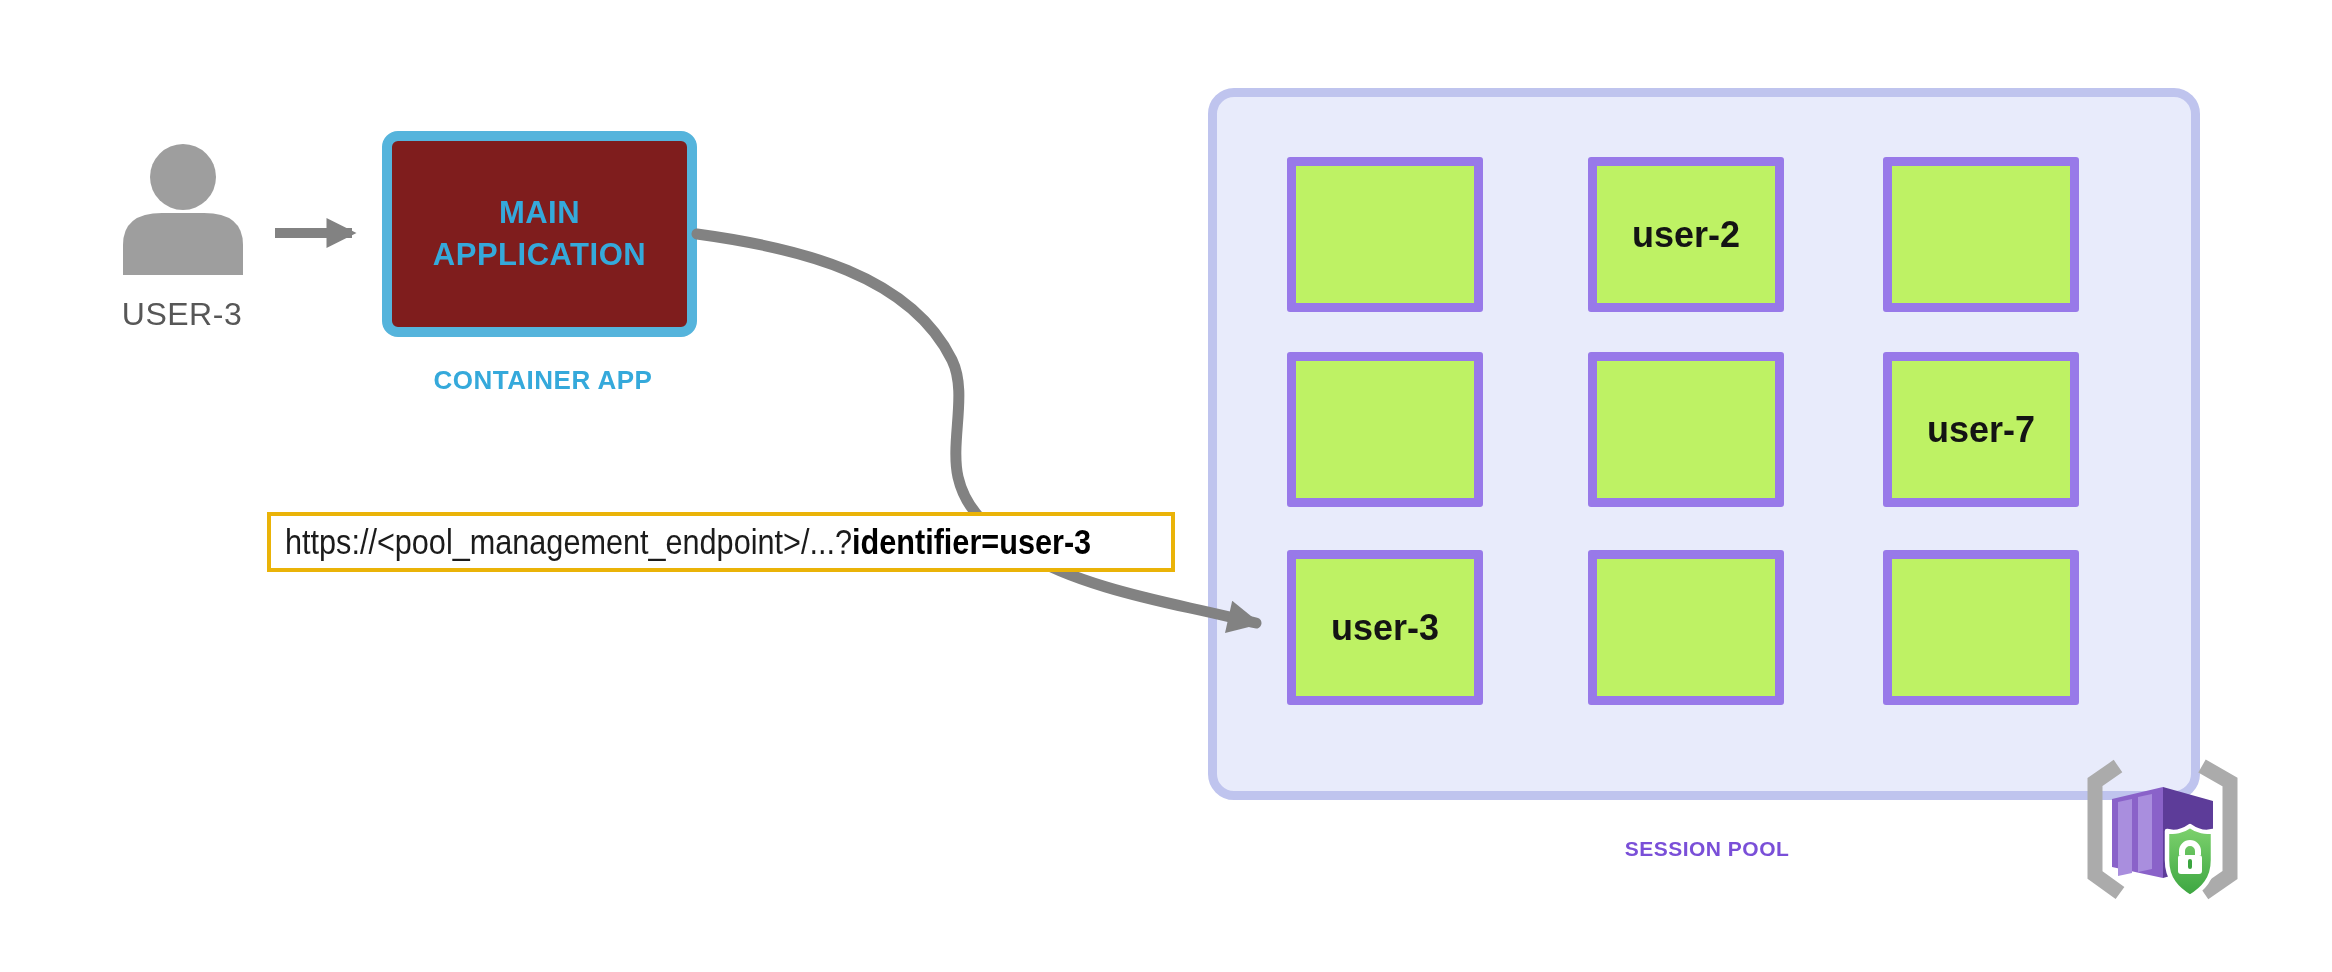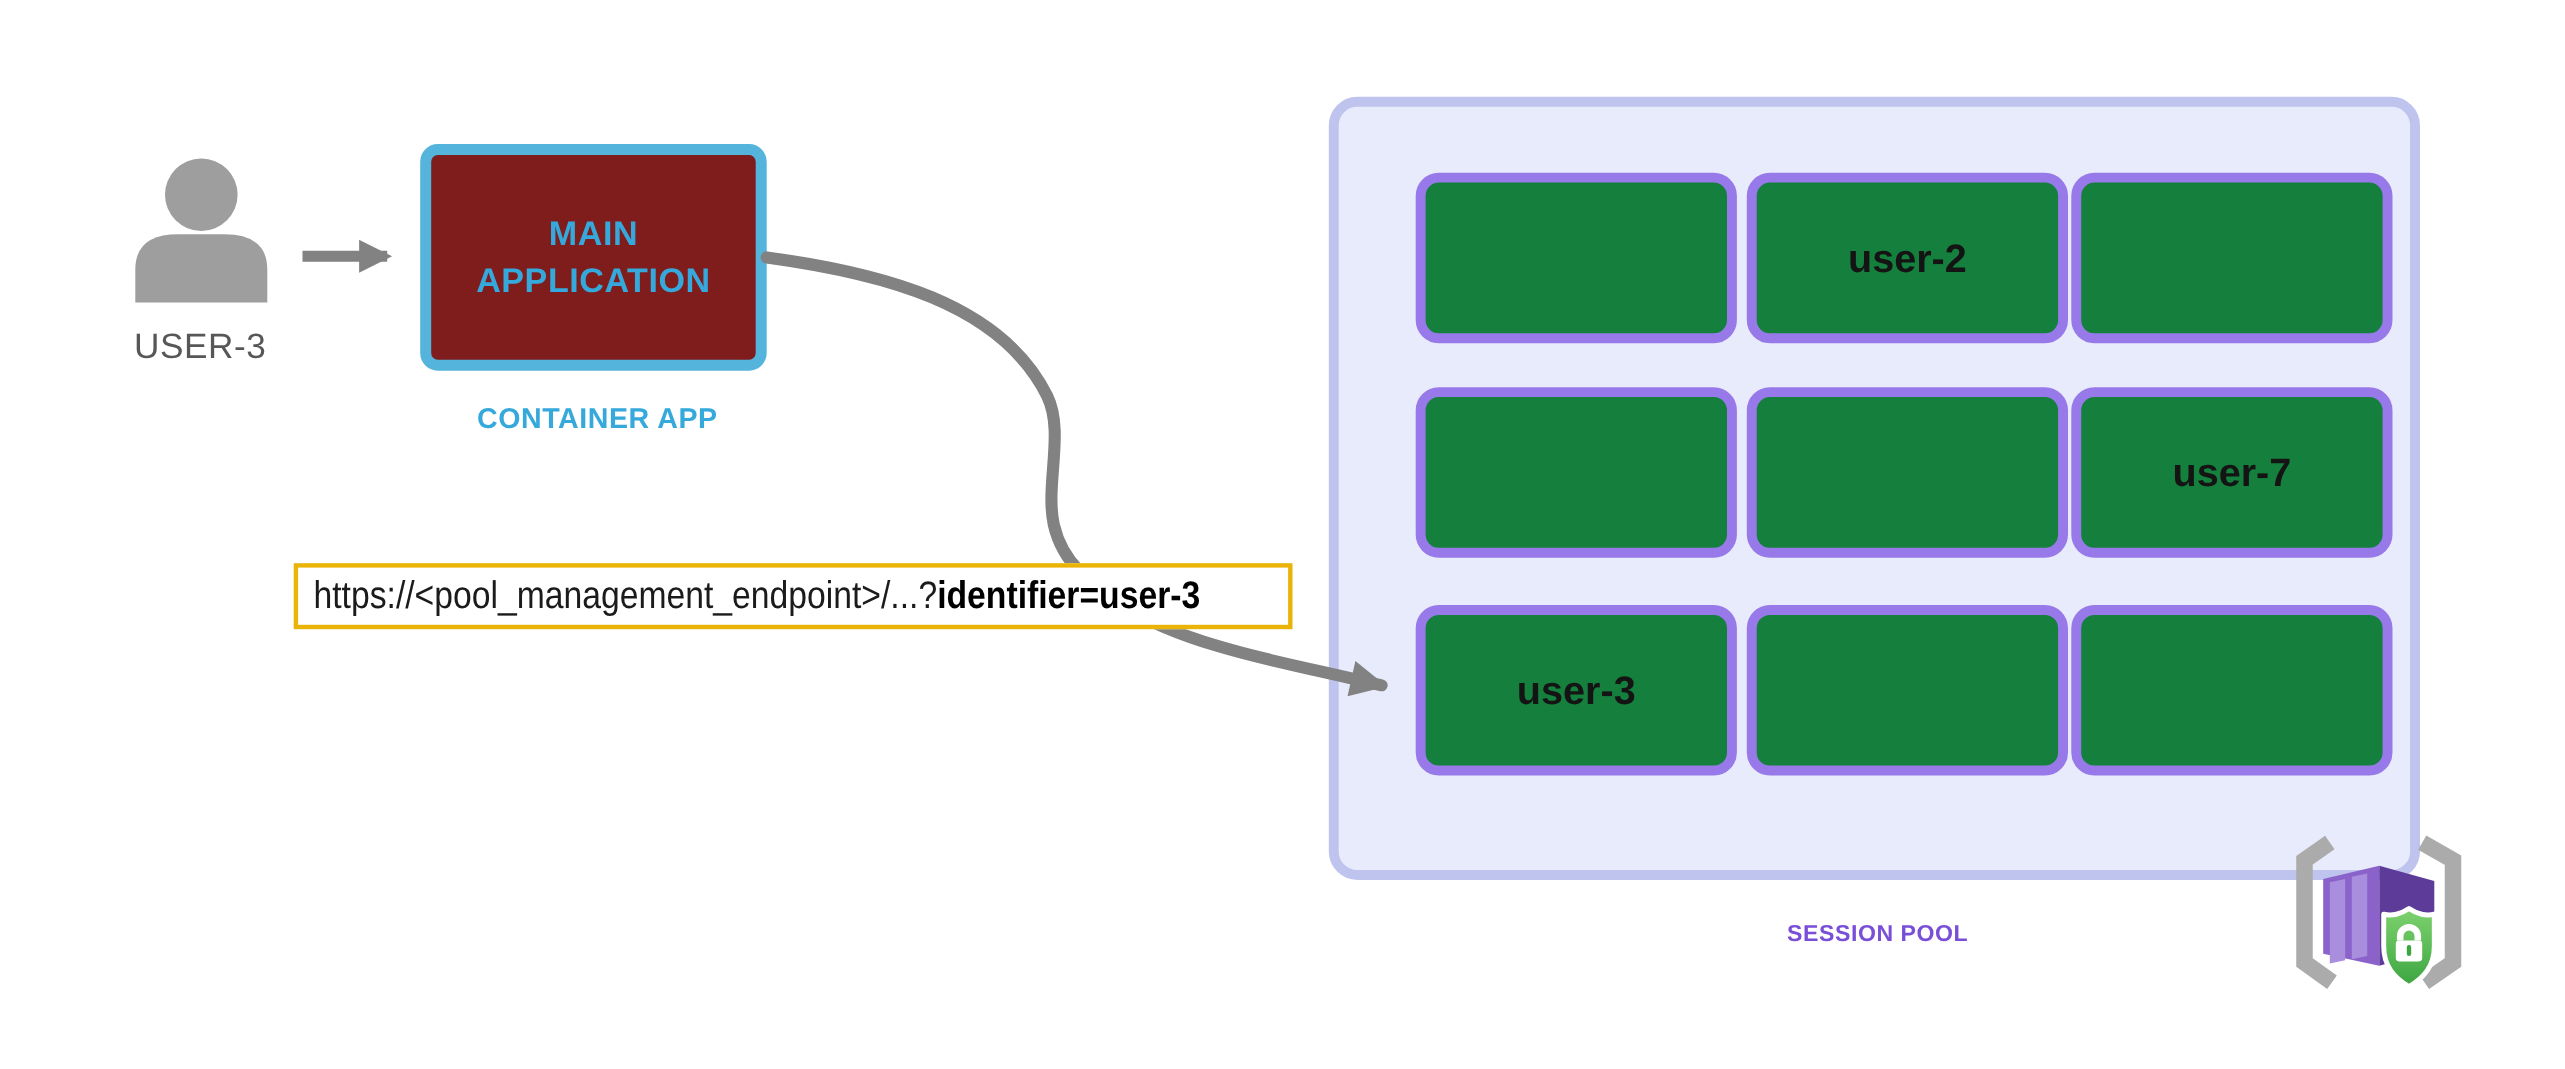--- a/index.html
+++ b/index.html
@@ -28,22 +28,22 @@
   .url-box{left:267px;top:512px;width:908px;height:60px;box-sizing:border-box;
     background:#ffffff;border:4px solid #eab308;z-index:3;
     display:flex;align-items:center;overflow:hidden;}
   .url-text{padding-left:16px;font-size:35px;color:#1b1b1b;white-space:nowrap;
     transform:scaleX(0.875);transform-origin:left center;}
   .url-text .bold{font-weight:bold;color:#000;}
 
   
   .pool{left:1208px;top:88px;width:992px;height:712px;box-sizing:border-box;
     background:#E8EBFB;border:9px solid #BFC4EE;border-radius:26px;z-index:1;}
-  .session-box{width:292px;height:155px;box-sizing:border-box;
-    background:#15803d;border:9px solid #9879E9;border-radius:21px;
+  .session-box{width:196px;height:155px;box-sizing:border-box;
+    background:#bef264;border:9px solid #9879E9;border-radius:3px;
     display:flex;align-items:center;justify-content:center;
     font-size:36px;font-weight:bold;color:#141414;z-index:1;}
   .session-caption{left:1288px;top:720px;width:242px;text-align:center;
     font-size:31px;font-weight:600;color:#7A4FD8;line-height:36px;letter-spacing:0.5px;}
   .pool-caption{left:1507px;top:831px;width:400px;text-align:center;
     font-size:21px;font-weight:600;color:#7A4FD8;line-height:36px;letter-spacing:0.5px;}
 
   .badge{left:2082px;top:756px;z-index:4;}
 </style>
 </head>

